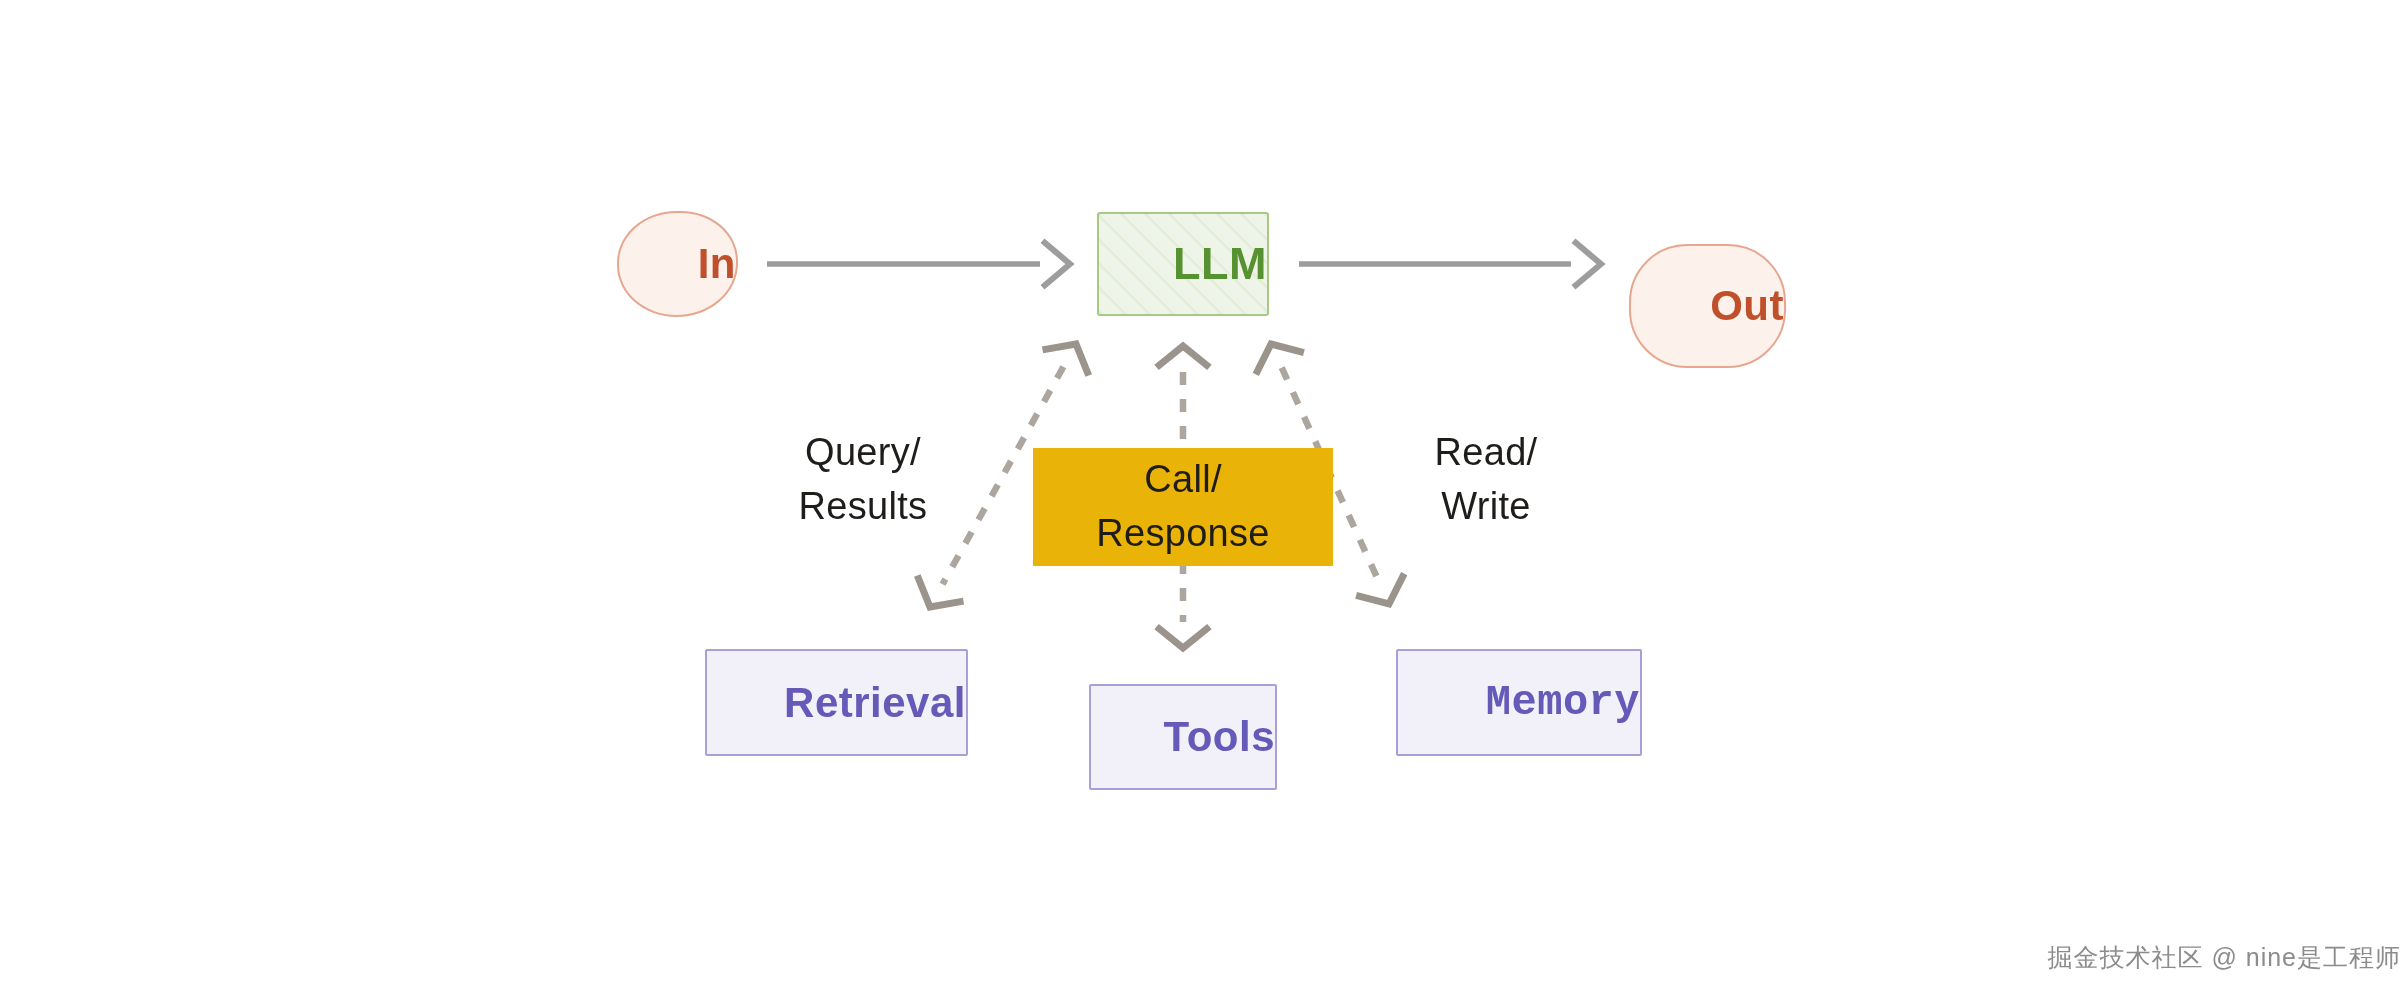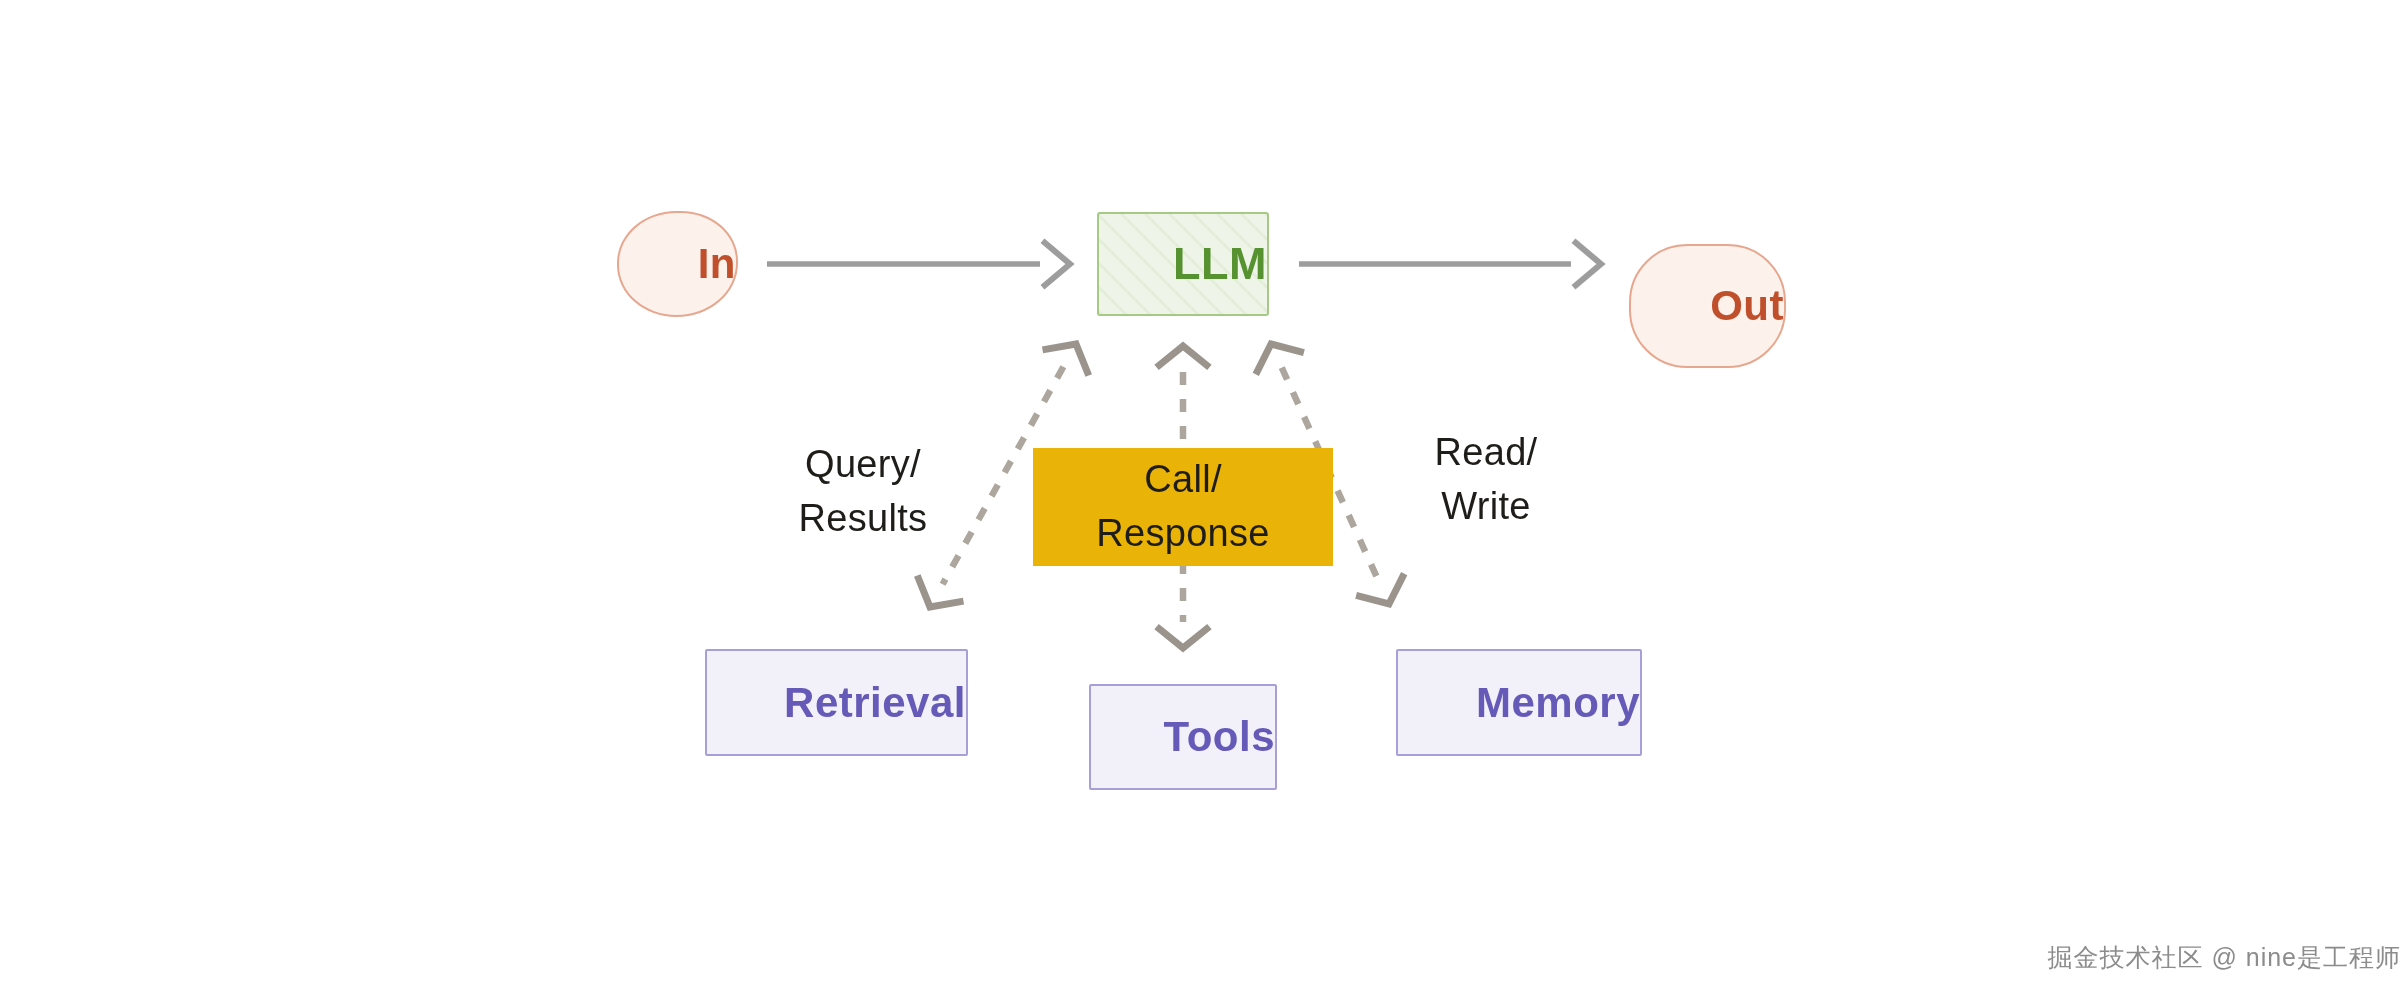--- a/index.html
+++ b/index.html
@@ -39,28 +39,28 @@
     color:var(--llm-text);font-size:45px;
   }
   .aug{
     background:var(--aug-bg);
     border:2.5px solid var(--aug-border);
     color:var(--aug-text);
     font-size:42px;border-radius:2px;
   }
   #node-retrieval{left:705px;top:649px;width:263px;height:107px;padding-left:29px;}
   #node-tools{left:1089px;top:684px;width:188px;height:106px;}
-  #node-memory{left:1396px;top:649px;width:246px;height:107px;}
+  #node-memory{left:1396px;top:649px;width:246px;height:107px;font-family:Liberation Mono, monospace;}
 
   .edge-label{
     position:absolute;z-index:3;width:300px;text-align:center;
     font-size:38px;line-height:1.42;color:var(--label-text);
     letter-spacing:0.3px;
   }
-  #label-query{left:713px;top:426px;margin-top:12px;}
+  #label-query{left:713px;top:426px;}
   #label-call{left:1033px;top:448px;background:#eab308;padding:5px 0;}
   #label-read{left:1336px;top:426px;}
   .edge-label span{display:block;}
 
   #watermark{
     position:absolute;z-index:4;right:0;top:941px;
     font-size:25px;font-weight:400;letter-spacing:1px;
     color:var(--watermark-text);
     text-shadow:2px 2px 0 #ffffff,-1px -1px 0 #ffffff,1px -1px 0 #ffffff,-1px 1px 0 #ffffff;
     white-space:nowrap;

